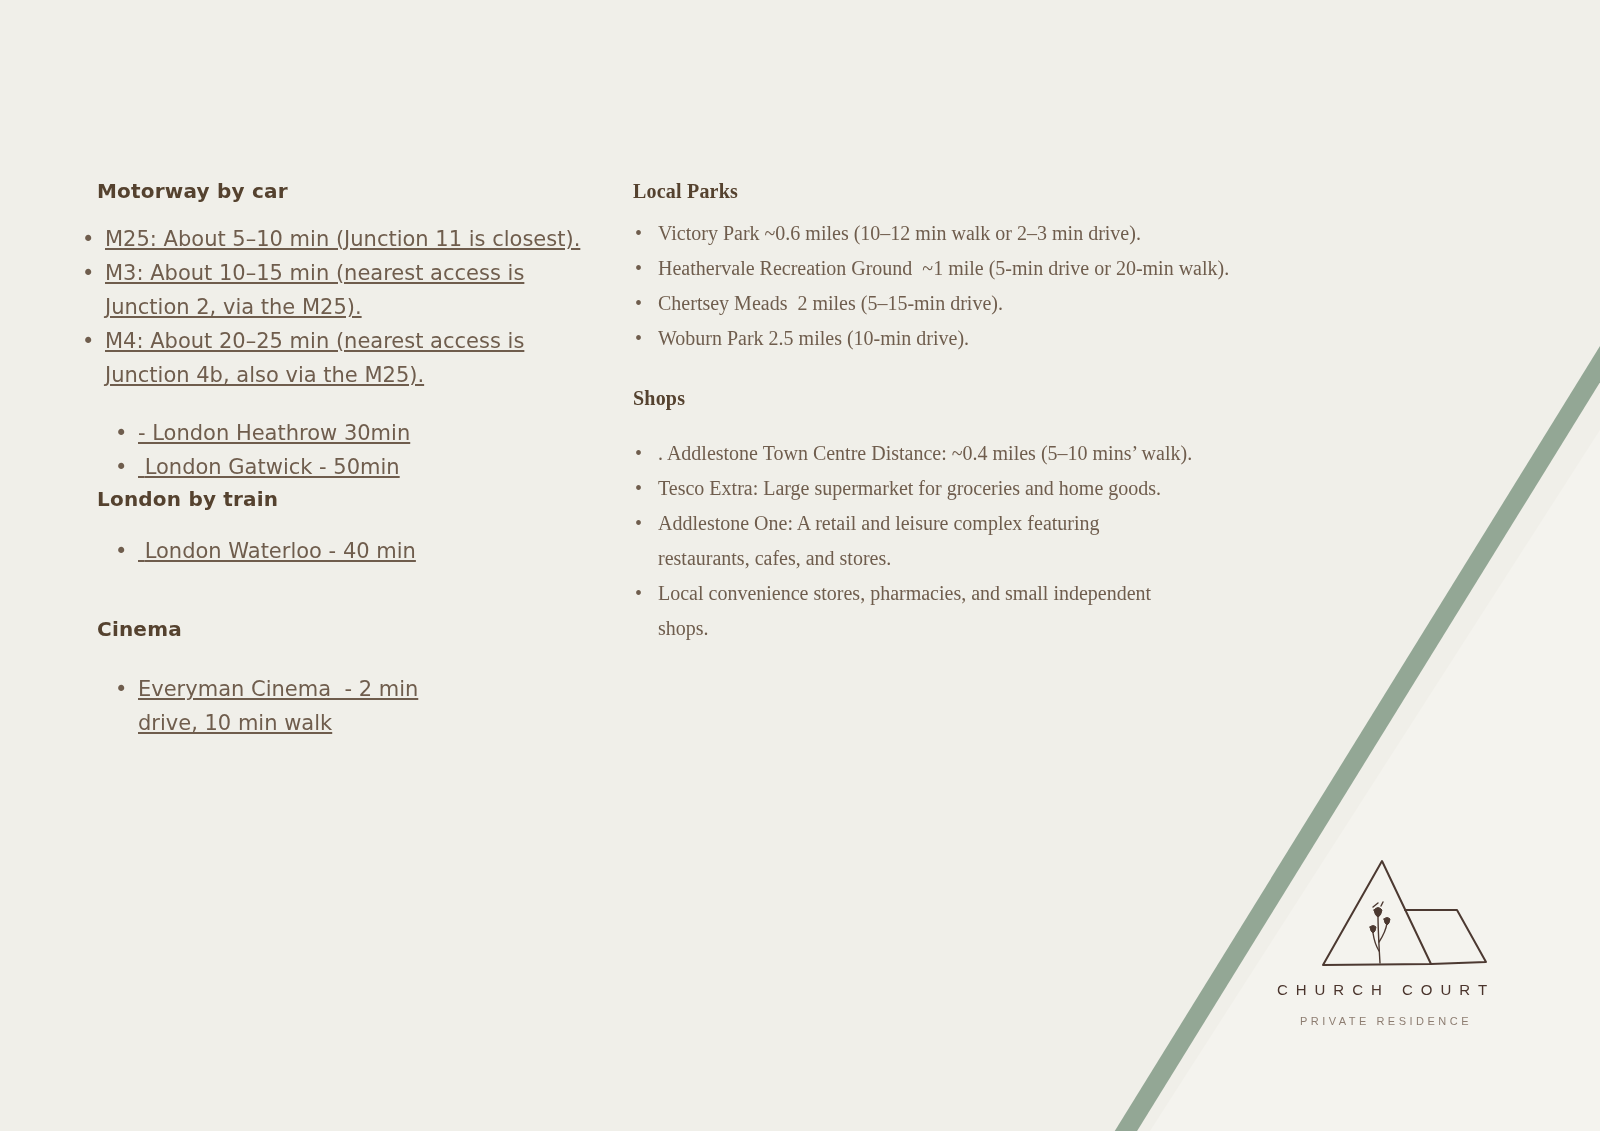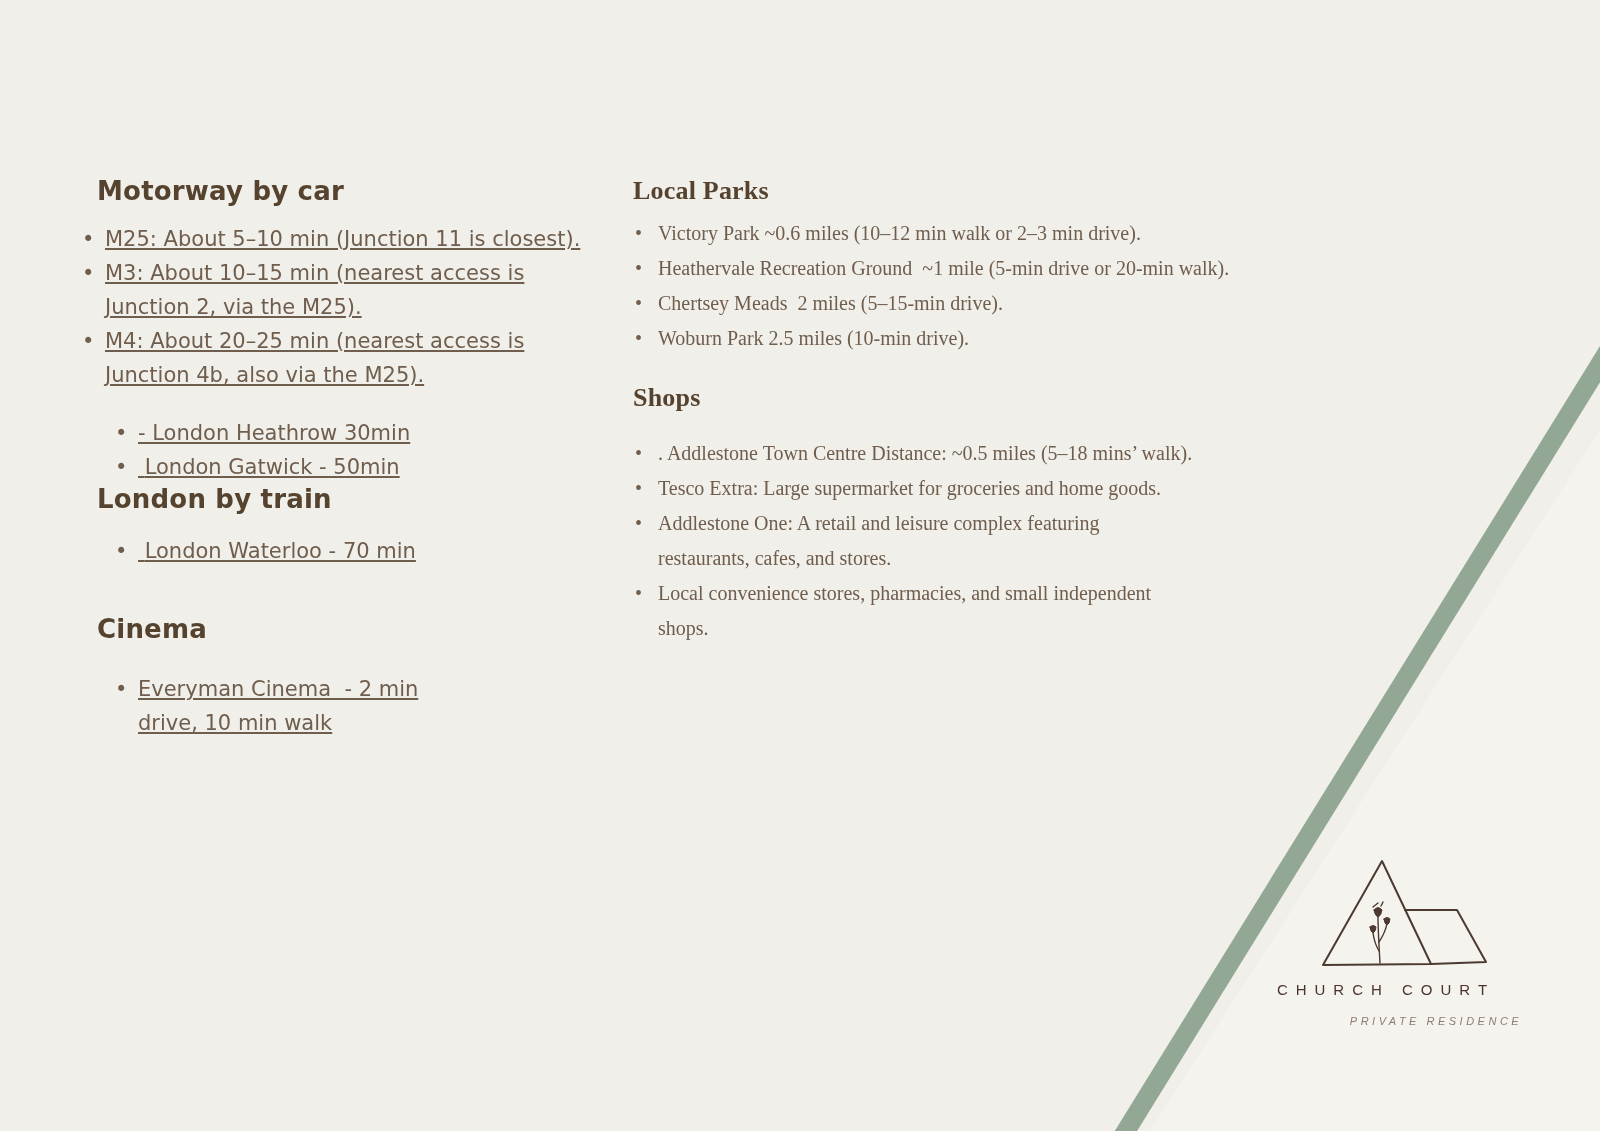--- a/index.html
+++ b/index.html
@@ -26,21 +26,21 @@
   
   .col {
     position: absolute;
     z-index: 2;
   }
   #left-col  { left: 80px;  top: 176px; width: 520px; }
   #right-col { left: 633px; top: 176px; width: 790px; font-family: Liberation Serif, serif; }
 
   h2.section-heading {
     margin: 0;
-    font-size: 26px;
+    font-size: 20px;
     font-weight: bold;
     letter-spacing: 0.2px;
     color: #55422f;
     line-height: 30px;
   }
   #left-col h2.section-heading { margin-left: 17px; }
 
   ul.bullet-list {
     list-style: none;
     margin: 0;
@@ -89,31 +89,30 @@
     font-family: "Liberation Sans", sans-serif;
     font-size: 15px;
     font-weight: normal;
     letter-spacing: 8px;
     color: #4a342c;
     z-index: 2;
     white-space: nowrap;
   }
   #logo-tagline {
     position: absolute;
-    left: 1296px;
+    left: 1246px;
     top: 1015px;
     width: 280px;
     text-align: center;
     font-family: "Liberation Sans", sans-serif;
     font-size: 11px;
     letter-spacing: 3.5px;
     color: #8d7d71;
     z-index: 2;
     white-space: nowrap;
-    font-style: italic;
   }
 </style>
 </head>
 <body>
 
 <svg id="decor-svg" viewBox="0 0 1600 1131" xmlns="http://www.w3.org/2000/svg" aria-hidden="true">
   <polygon points="1600,430 1600,1131 1150,1131" fill="#f4f3ee"></polygon>
   <line x1="1618" y1="335" x2="1108" y2="1160" stroke="#93a795" stroke-width="19"></line>
 
   <g stroke="#4c3931" fill="none" stroke-width="2" stroke-linejoin="round" stroke-linecap="round">
@@ -146,21 +145,21 @@
   <section id="sec-airport">
     <ul class="bullet-list">
       <li>- London Heathrow 30min</li>
       <li> London Gatwick - 50min</li>
     </ul>
   </section>
 
   <section id="sec-train">
     <h2 class="section-heading">London by train</h2>
     <ul class="bullet-list">
-      <li> London Waterloo - 70 min</li>
+      <li> London Waterloo - 40 min</li>
     </ul>
   </section>
 
   <section id="sec-cinema">
     <h2 class="section-heading">Cinema</h2>
     <ul class="bullet-list">
       <li>Everyman Cinema  - 2 min
 drive, 10 min walk</li>
     </ul>
   </section>
@@ -173,21 +172,21 @@
       <li>Victory Park ~0.6 miles (10–12 min walk or 2–3 min drive).</li>
       <li>Heathervale Recreation Ground  ~1 mile (5-min drive or 20-min walk).</li>
       <li>Chertsey Meads  2 miles (5–15-min drive).</li>
       <li>Woburn Park 2.5 miles (10-min drive).</li>
     </ul>
   </section>
 
   <section id="sec-shops">
     <h2 class="section-heading">Shops</h2>
     <ul class="bullet-list">
-      <li>. Addlestone Town Centre Distance: ~0.5 miles (5–18 mins’ walk).</li>
+      <li>. Addlestone Town Centre Distance: ~0.4 miles (5–10 mins’ walk).</li>
       <li>Tesco Extra: Large supermarket for groceries and home goods.</li>
       <li>Addlestone One: A retail and leisure complex featuring
 restaurants, cafes, and stores.</li>
       <li>Local convenience stores, pharmacies, and small independent
 shops.</li>
     </ul>
   </section>
 </div>
 
 <div id="logo-name">CHURCH COURT</div>

